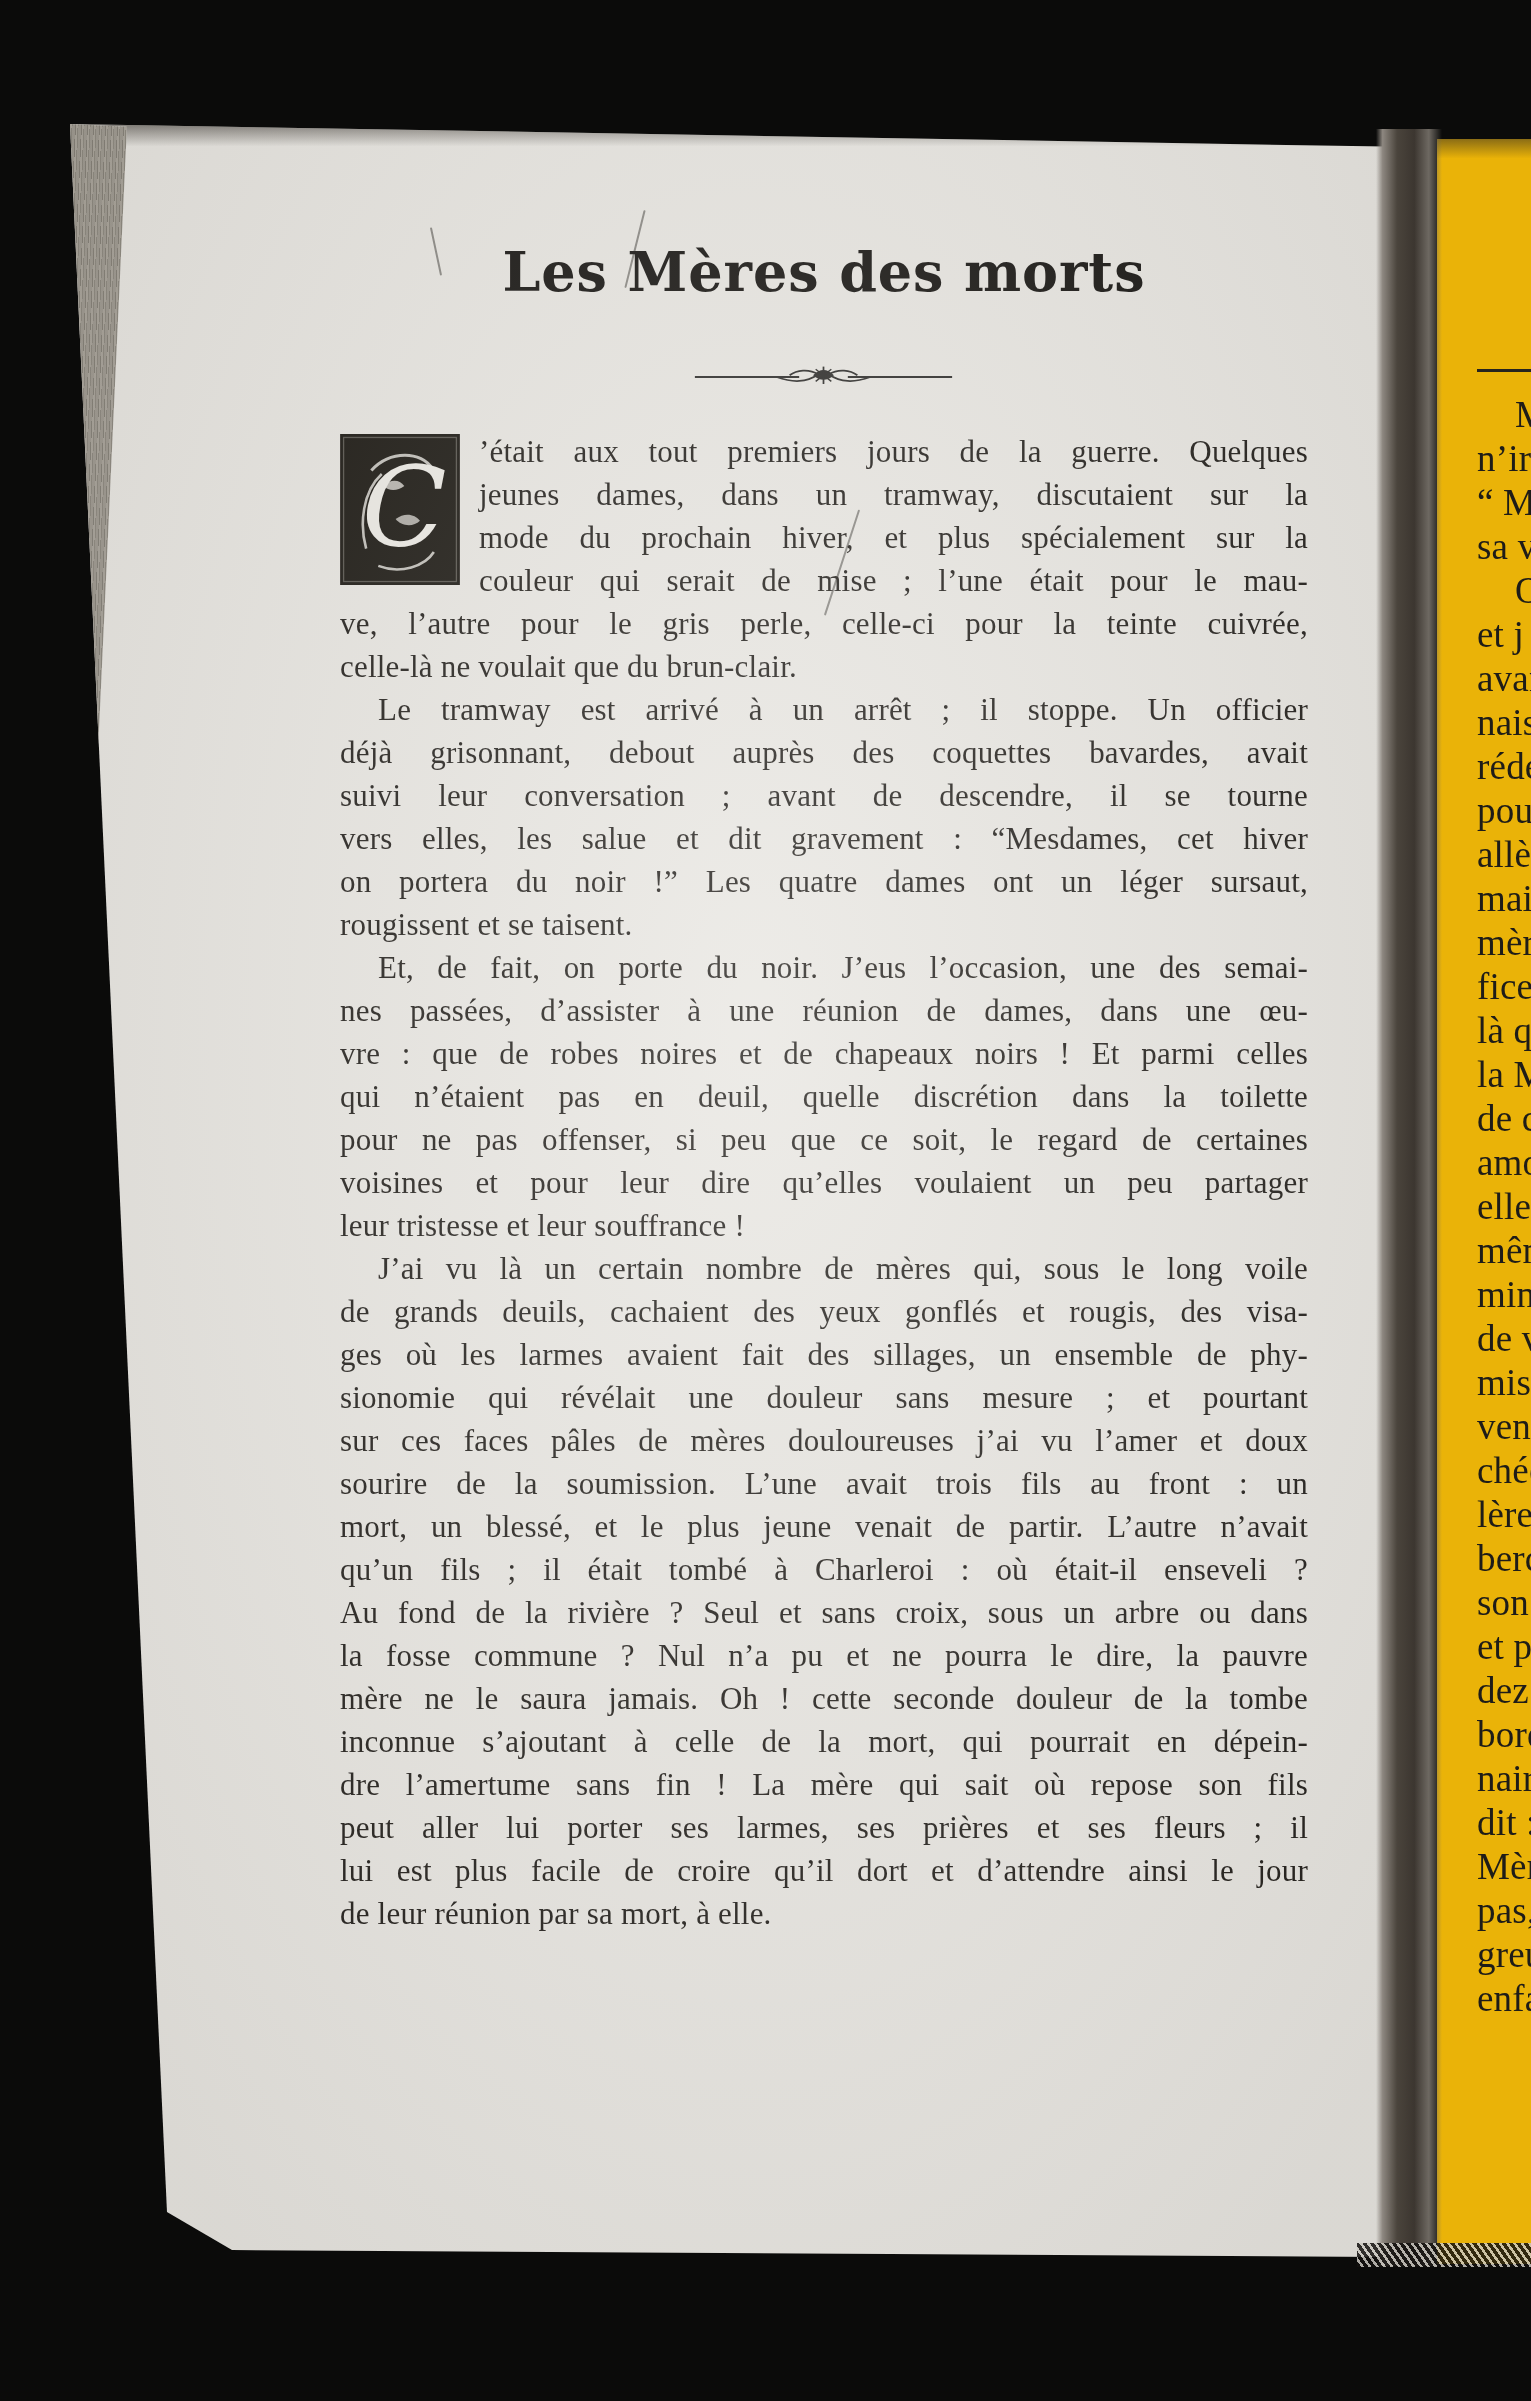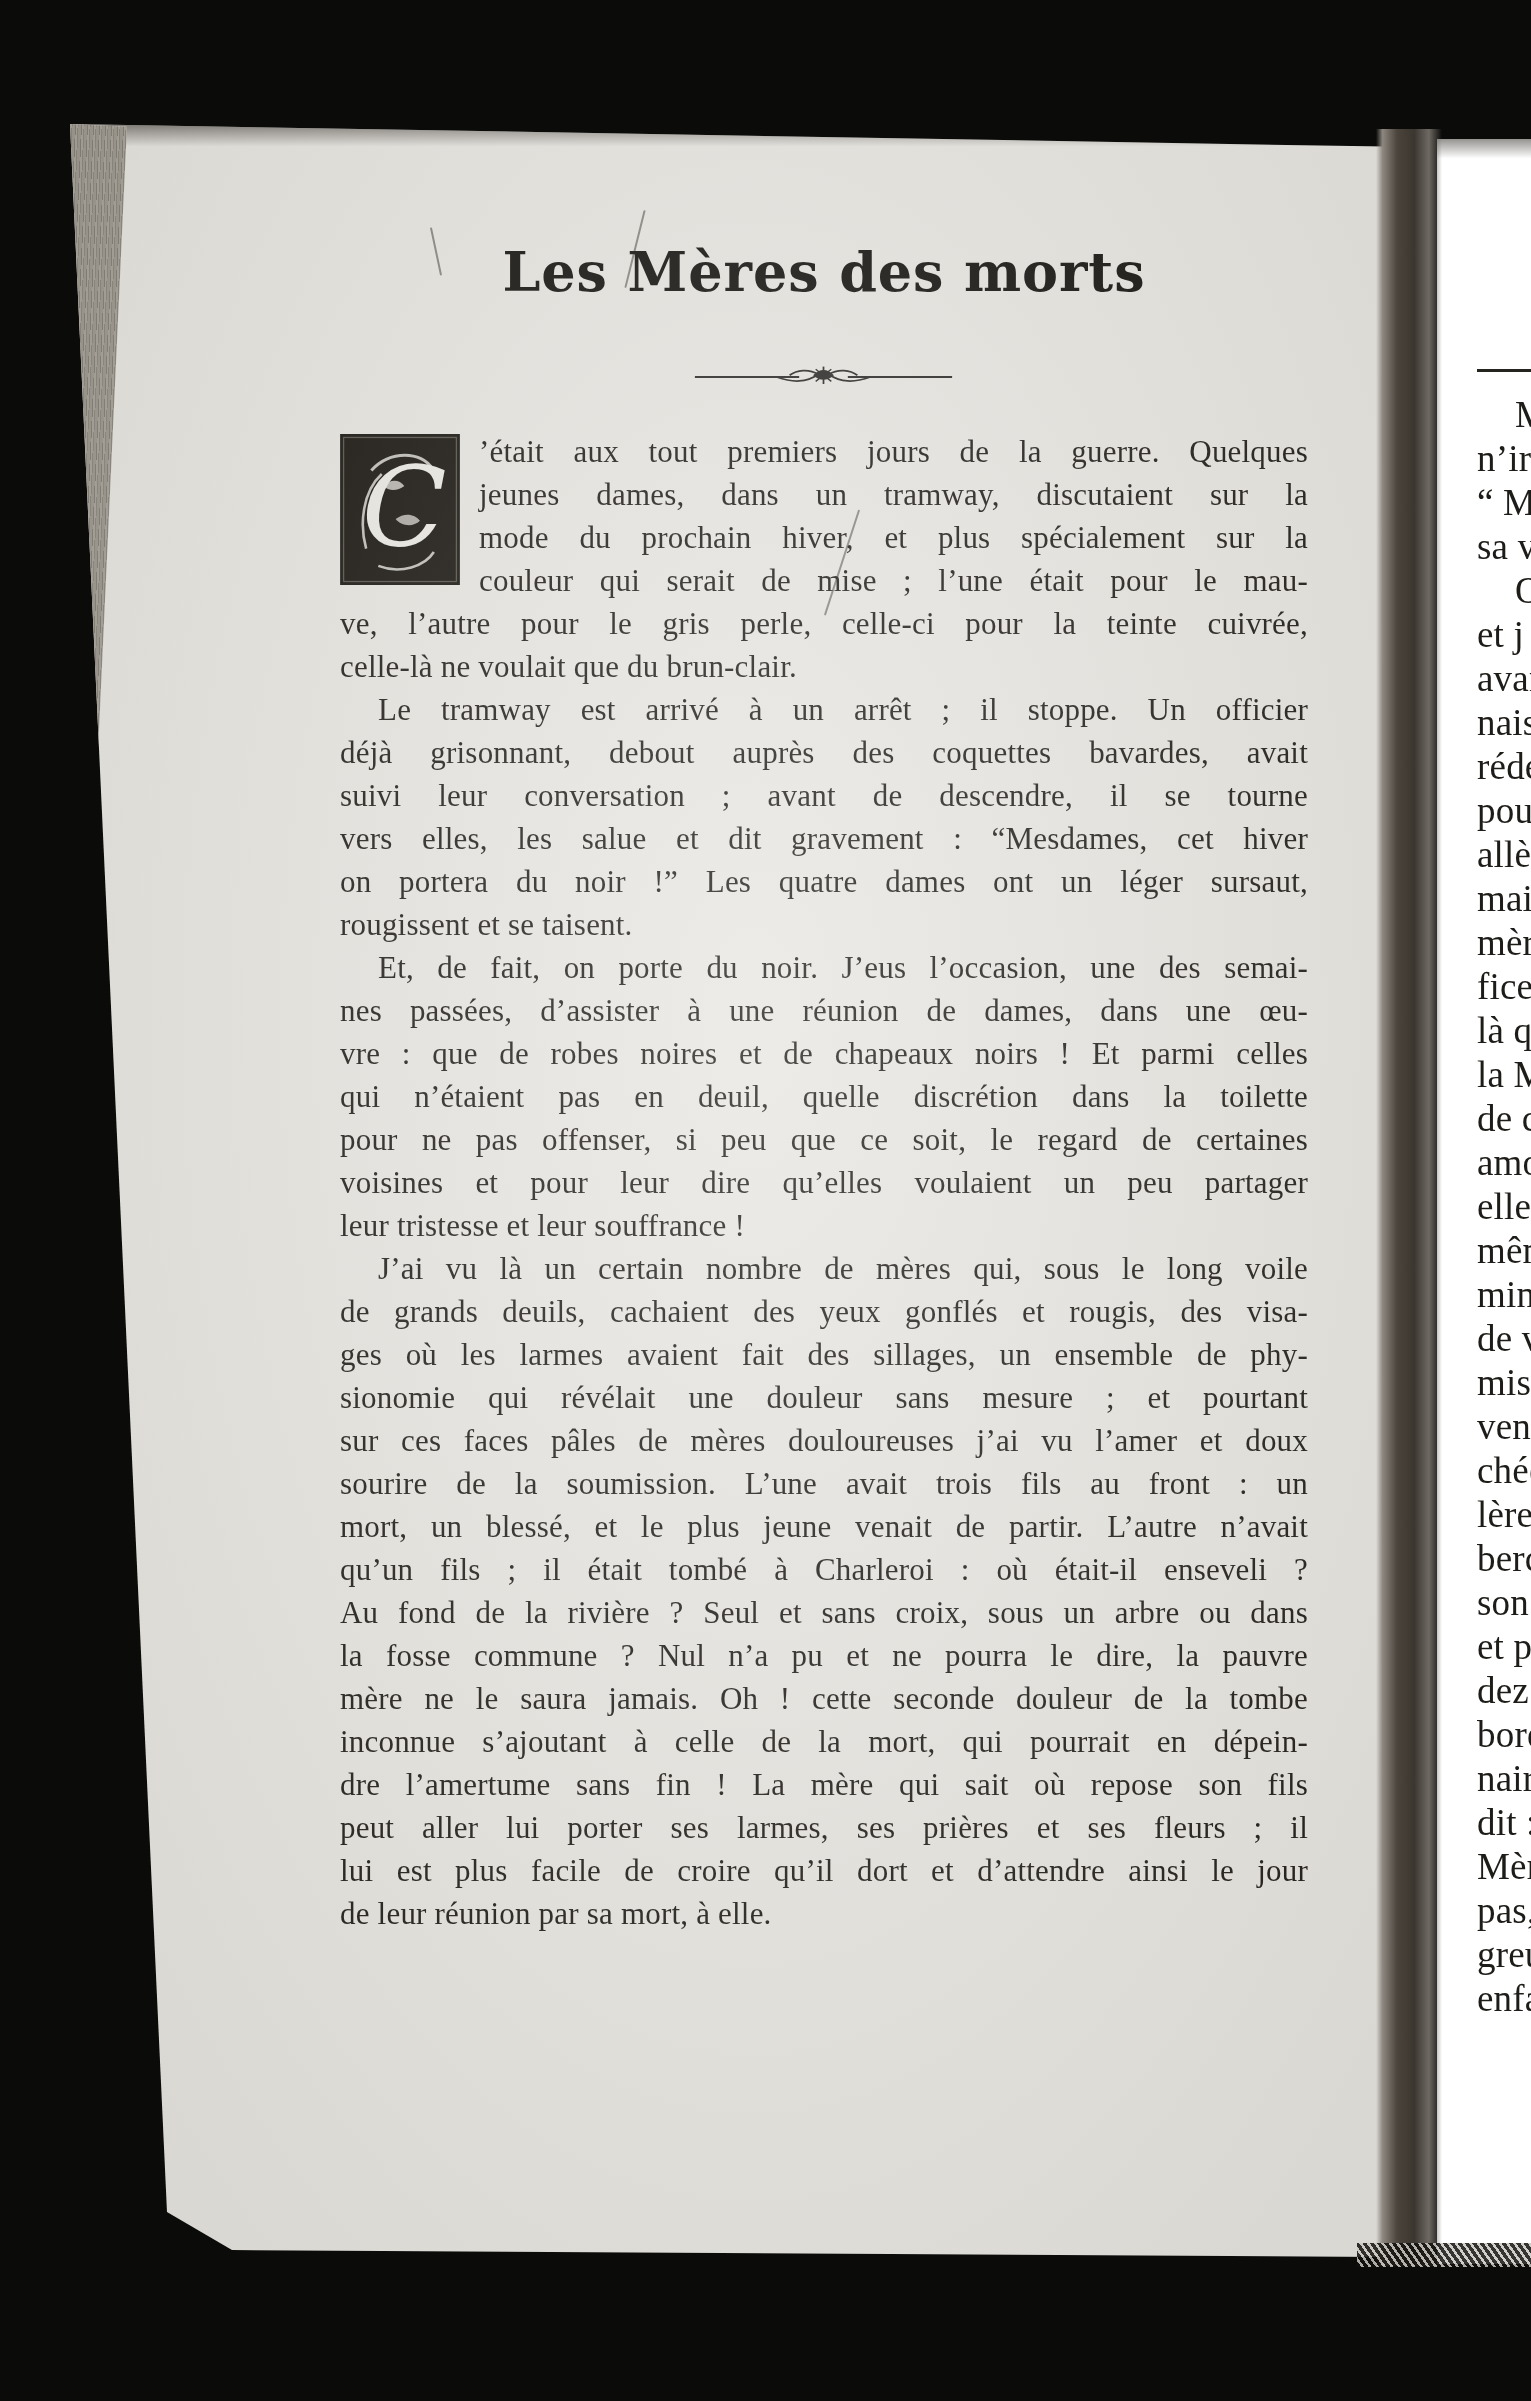--- a/index.html
+++ b/index.html
@@ -68,21 +68,21 @@
   }
   .hatch{
     position:absolute;left:1357px;top:2243px;width:174px;height:24px;
     background:repeating-linear-gradient(55deg,#12100e 0 3.5px,#c9c6bf 3.5px 6px);
     opacity:.85;
   }
 
   
   .right-page{
     position:absolute;left:1437px;top:139px;width:94px;height:2125px;
-    background:#ffffff;overflow:hidden;
+    background:#eab308;overflow:hidden;
   }
   .right-page::before{
     content:"";position:absolute;left:0;top:0;width:100%;height:26px;
     background:linear-gradient(to bottom,rgba(45,40,34,.5),rgba(45,40,34,0) 75%);
   }
   .right-rule{
     position:absolute;left:40px;top:230px;width:61px;height:2.6px;background:#26241f;
   }
   .right-frags{
     position:absolute;left:40px;top:254px;width:174px;

